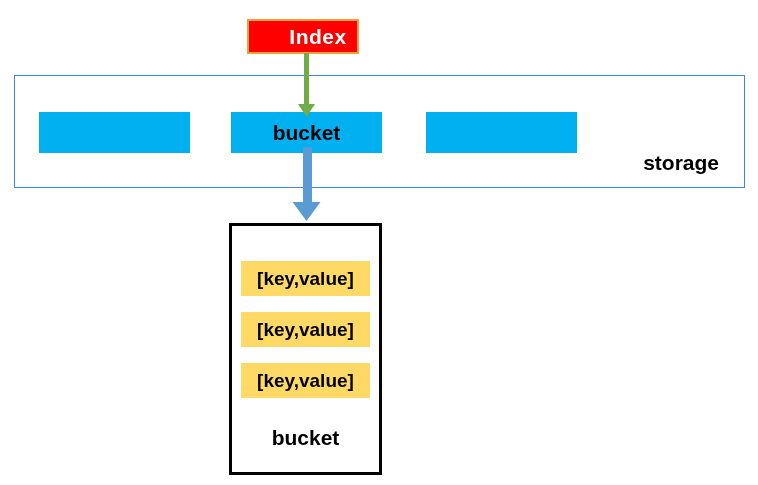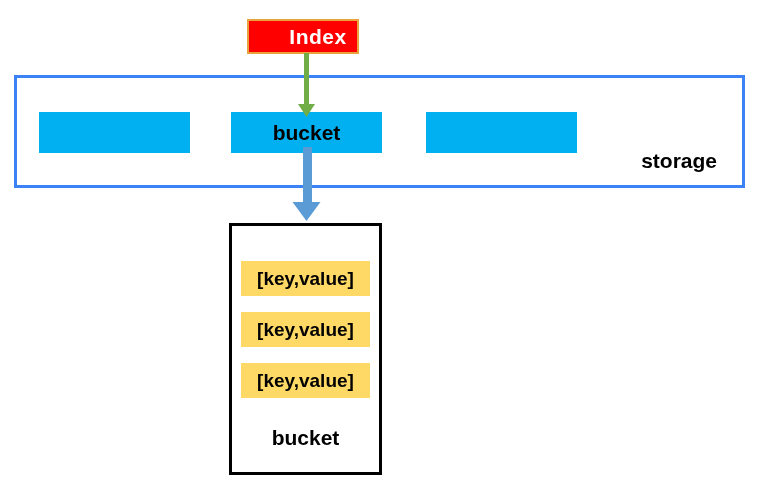--- a/index.html
+++ b/index.html
@@ -20,21 +20,21 @@
     color: #ffffff;
     font-size: 21px;
     font-weight: bold;
     letter-spacing: 0.5px;
     padding-left: 30px;
   }
   .storage-box {
     position: absolute;
     left: 14px; top: 75px;
     width: 731px; height: 113px;
-    border: 3px solid #3b82f6;
+    border: 1px solid #3b82f6;
     background: #ffffff;
   }
   .storage-label {
     position: absolute;
     right: 25px; bottom: 12px;
     font-size: 21px;
     font-weight: bold;
     color: #000000;
   }
   .cell {

